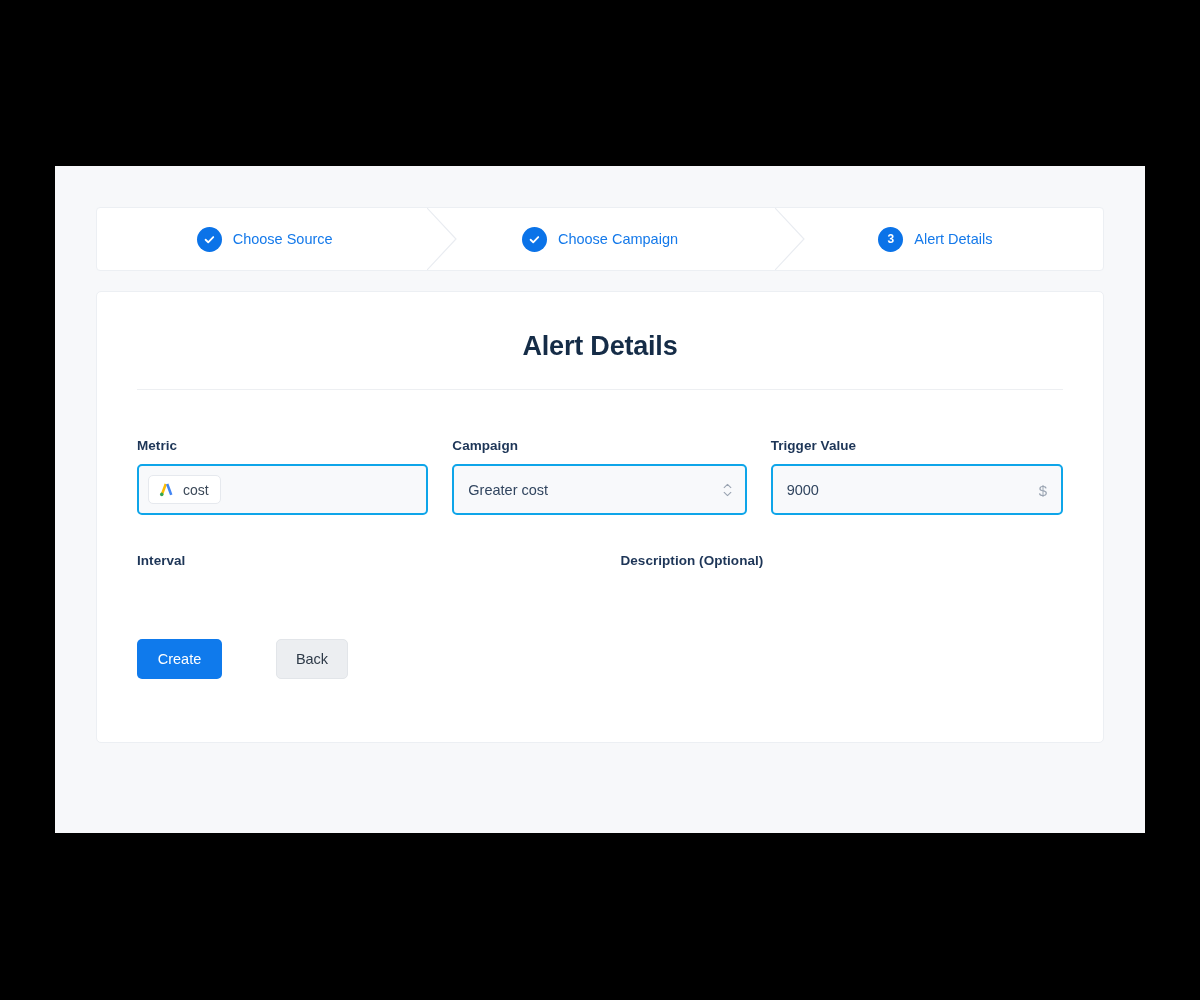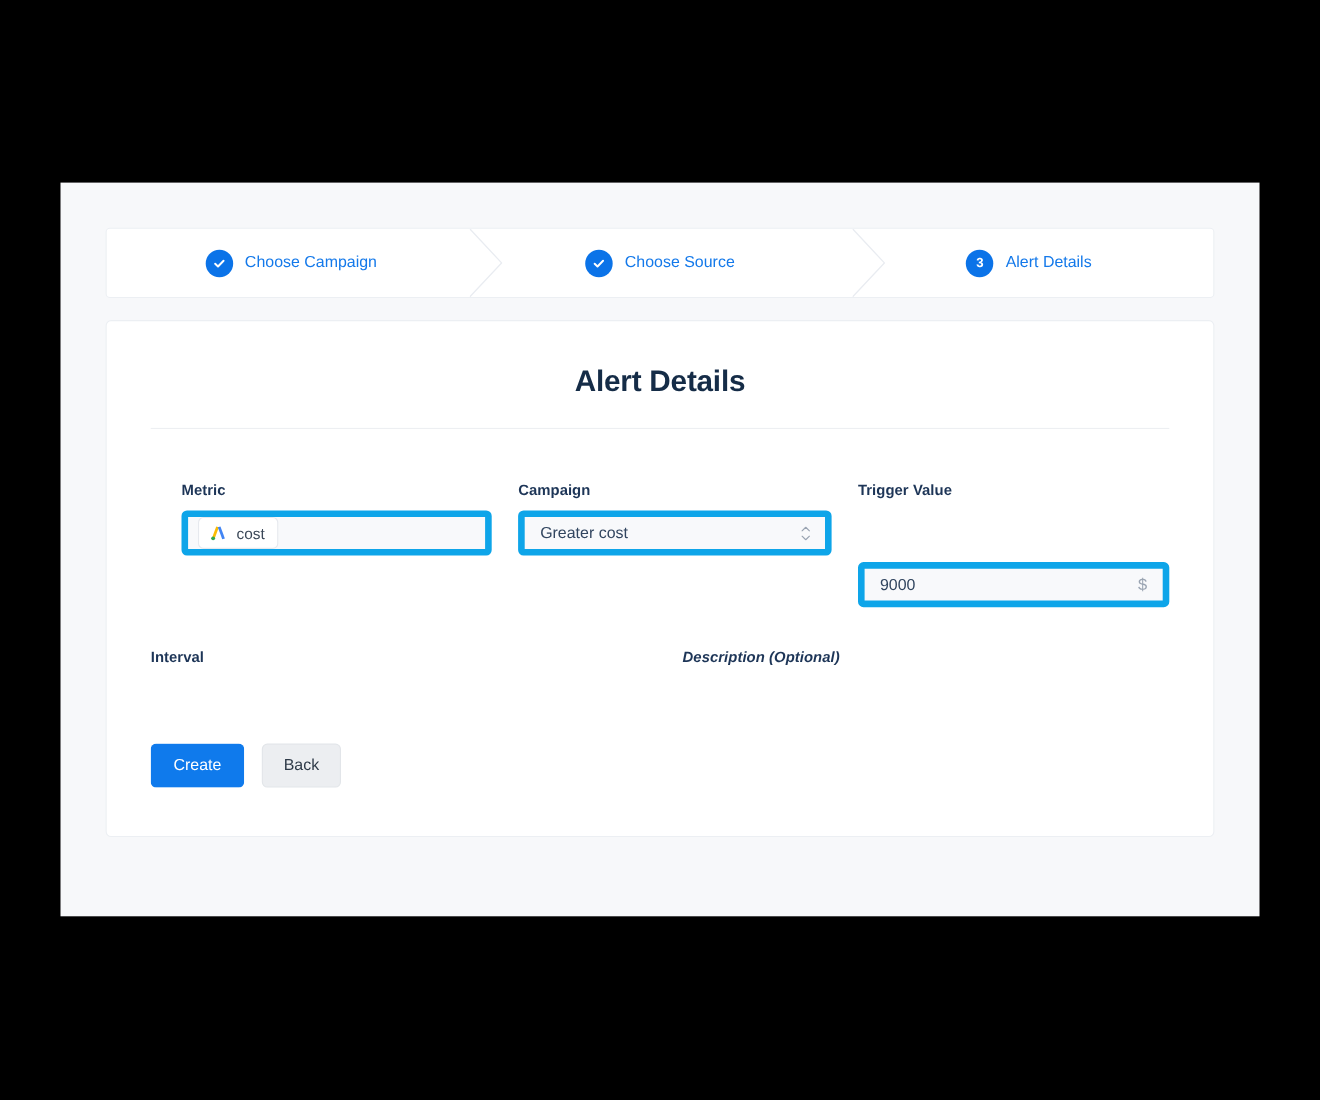--- a/index.html
+++ b/index.html
@@ -121,39 +121,39 @@
 
   .field-label {
     font-size: 13.5px;
     font-weight: bold;
     color: #1d3557;
     margin-bottom: 11px;
     letter-spacing: 0.05px;
   }
 
   .control {
-    height: 41px;
+    height: 51px;
     background: #f8f9fb;
-    border: 6px solid #0ea5e9;
+    border: 2px solid #0ea5e9;
     border-radius: 5px;
     display: flex;
     align-items: center;
     padding: 0 14px;
     position: relative;
   }
 
   .control-text {
     font-size: 14.5px;
     color: #31455f;
   }
 
   .control-text.placeholder { color: #b4bcc8; }
 
   
-  .metric-field { width: 292px; margin-left: 28px; }
+  .metric-field { width: 292px; }
 
   .chip {
     display: inline-flex;
     align-items: center;
     gap: 8px;
     background: #ffffff;
     border: 1px solid #e6e9ee;
     border-radius: 5px;
     padding: 5px 11px 5px 9px;
     margin-left: -5px;
@@ -180,23 +180,23 @@
   .suffix {
     position: absolute;
     right: 14px;
     top: 50%;
     transform: translateY(-50%);
     font-size: 15px;
     color: #9aa4b2;
   }
 
   .condition-field { width: 295px; }
-  .trigger-field { width: 293px; gap: 47px; }
+  .trigger-field { width: 293px; }
   .interval-field { width: 450px; }
-  .description-field { width: 450px; font-style: italic; }
+  .description-field { width: 450px; }
 
   .row-2 { gap: 41px; margin-top: 32px; }
 
   
   .btn-row {
     display: flex;
     gap: 16px;
     margin-top: 60px;
   }
 
@@ -216,46 +216,47 @@
     background: #0f7aec;
     color: #ffffff;
     width: 85px;
   }
 
   .btn-secondary {
     background: #eceef1;
     color: #2e3a48;
     border-color: #e2e5e9;
     width: 72px;
+    margin-left: 38px;
   }
 </style>
 </head>
 <body>
 
 <div class="viewport">
   <div class="page-inner">
 
     <div class="stepper">
+
+      <div class="step">
+        <span class="step-badge">
+          <svg width="13" height="13" viewBox="0 0 16 16" aria-hidden="true">
+            <path d="M3.2 8.3 L6.4 11.4 L12.6 5" fill="none" stroke="#ffffff" stroke-width="2.2" stroke-linecap="round" stroke-linejoin="round"></path>
+          </svg>
+        </span>
+        <span class="step-label">Choose Source</span>
+      </div>
 
       <div class="step">
         <span class="step-badge">
           <svg width="13" height="13" viewBox="0 0 16 16" aria-hidden="true">
             <path d="M3.2 8.3 L6.4 11.4 L12.6 5" fill="none" stroke="#ffffff" stroke-width="2.2" stroke-linecap="round" stroke-linejoin="round"></path>
           </svg>
         </span>
         <span class="step-label">Choose Campaign</span>
-      </div>
-
-      <div class="step">
-        <span class="step-badge">
-          <svg width="13" height="13" viewBox="0 0 16 16" aria-hidden="true">
-            <path d="M3.2 8.3 L6.4 11.4 L12.6 5" fill="none" stroke="#ffffff" stroke-width="2.2" stroke-linecap="round" stroke-linejoin="round"></path>
-          </svg>
-        </span>
-        <span class="step-label">Choose Source</span>
       </div>
 
       <div class="step">
         <span class="step-badge">3</span>
         <span class="step-label">Alert Details</span>
       </div>
 
       <div class="step-sep sep1">
         <svg viewBox="0 0 30 64" preserveAspectRatio="none" aria-hidden="true">
           <path d="M0 0 L29 32 L0 64" fill="none" stroke="#e9ecf1" stroke-width="1.2"></path>

